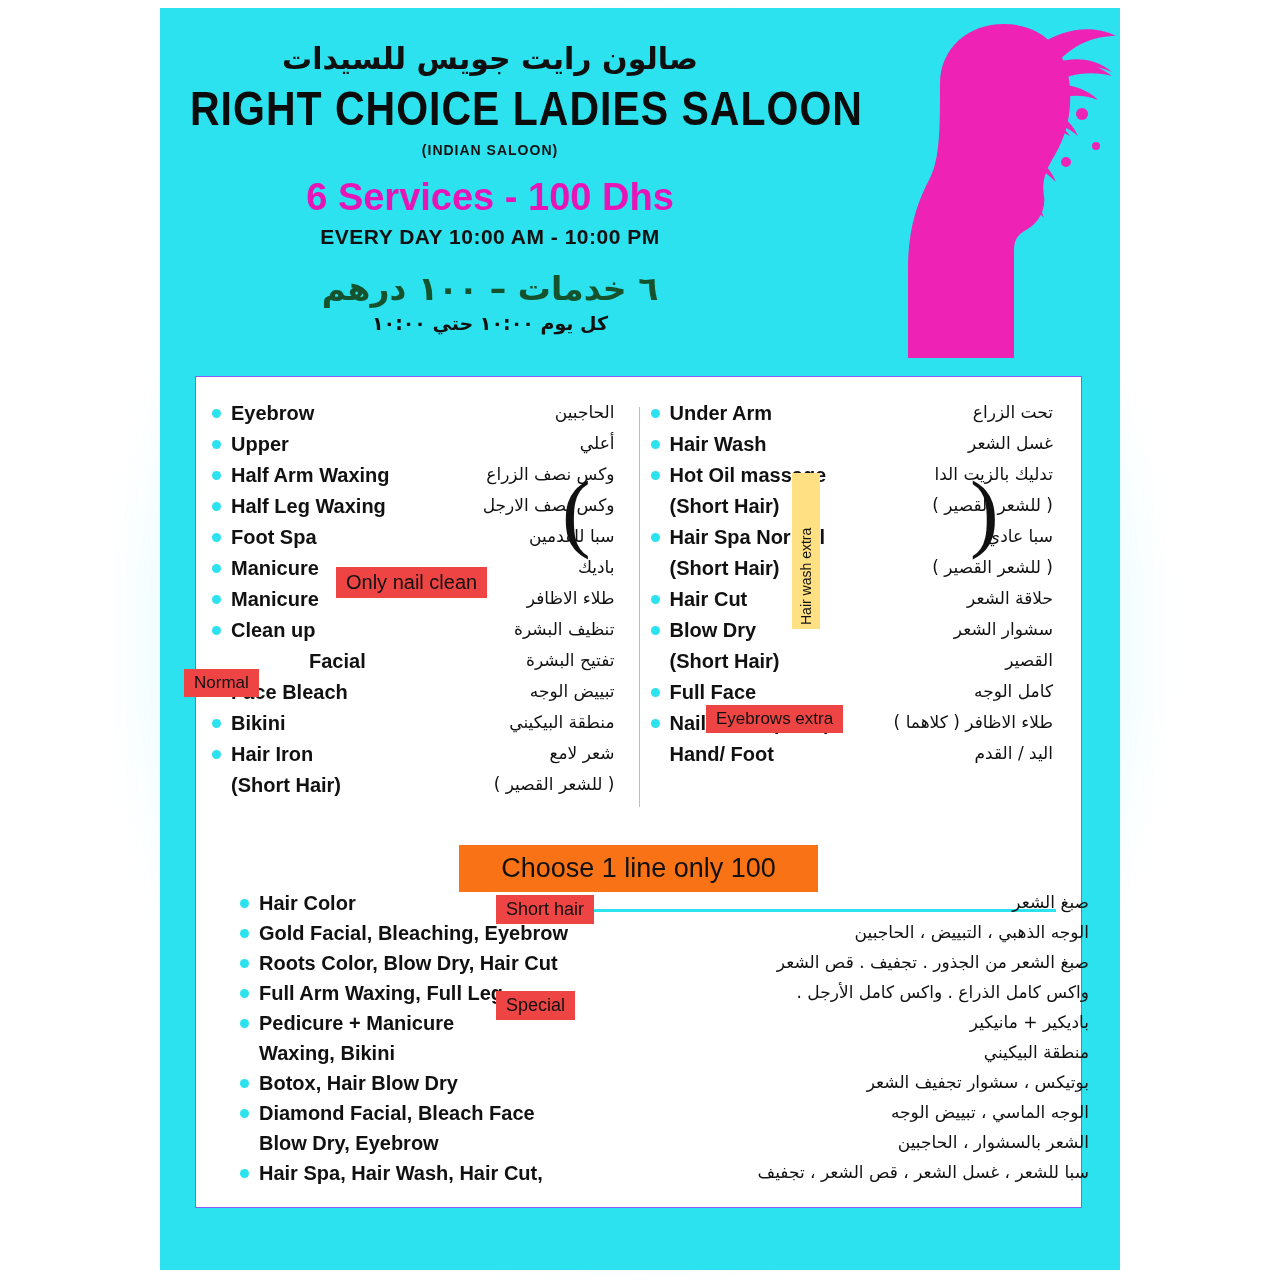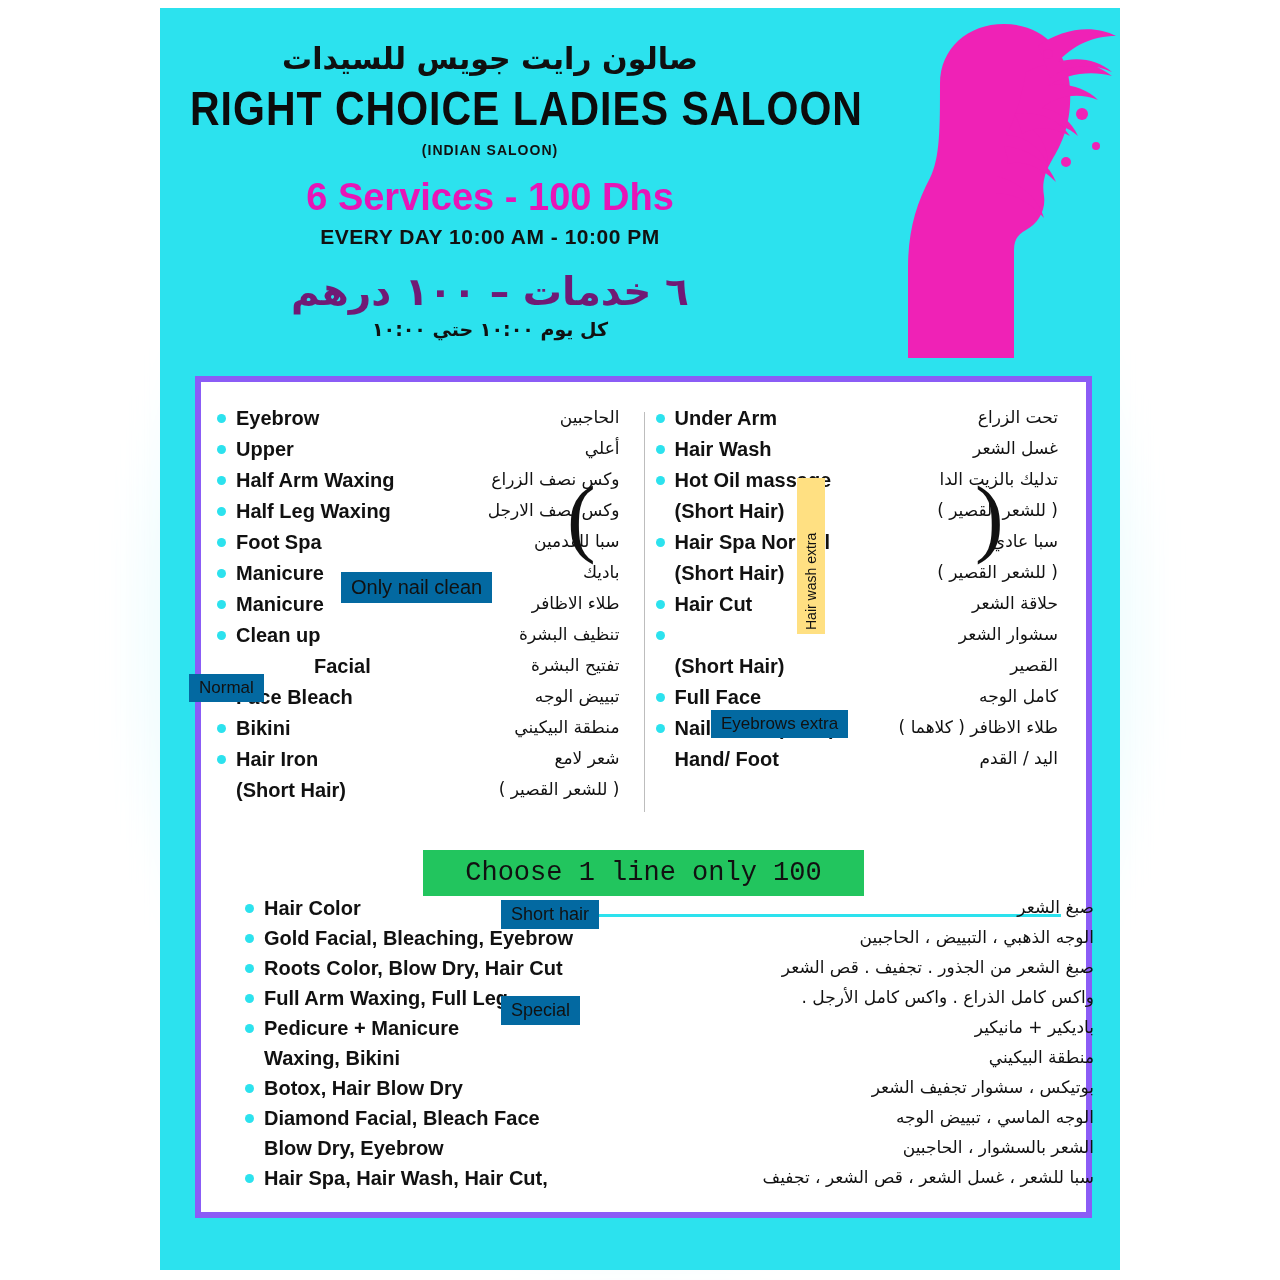--- a/index.html
+++ b/index.html
@@ -97,23 +97,23 @@
   .hours {
     font-size: 21px;
     font-weight: bold;
     color: #111;
     letter-spacing: 0.5px;
     margin-top: 6px;
   }
 
   .offer-ar {
     font-family: "DejaVu Sans", sans-serif;
-    font-size: 39px;
-    font-weight: bold;
-    color: #701a75;
+    font-size: 33px;
+    font-weight: bold;
+    color: #14532d;
     direction: rtl;
     margin-top: 20px;
   }
 
   .hours-ar {
     font-family: "DejaVu Sans", sans-serif;
     font-size: 19px;
     font-weight: bold;
     color: #111;
     direction: rtl;
@@ -130,21 +130,21 @@
   }
 
   
   .panel {
     position: absolute;
     left: 35px;
     top: 368px;
     width: 885px;
     height: 830px;
     background: #ffffff;
-    border: 6px solid #8b5cf6;
+    border: 1px solid #8b5cf6;
   }
 
   .cols {
     position: relative;
     display: flex;
     padding: 22px 4px 0 4px;
   }
 
   .col {
     width: 50%;
@@ -196,21 +196,21 @@
     direction: rtl;
     text-align: right;
     padding-right: 10px;
     line-height: 1.6;
     white-space: nowrap;
   }
 
   
   .hl {
     position: absolute;
-    background: #0369a1;
+    background: #ef4444;
     font-size: 20px;
     color: #111;
     padding: 4px 10px;
     white-space: nowrap;
     font-family: "Liberation Sans", sans-serif;
   }
 
   .vert-note {
     position: absolute;
     background: #ffe082;
@@ -234,25 +234,24 @@
   .band {
     position: absolute;
     left: 0;
     top: 468px;
     width: 100%;
     text-align: center;
   }
 
   .choose {
     display: inline-block;
-    background: #22c55e;
+    background: #f97316;
     font-size: 27px;
     color: #111;
     padding: 8px 42px;
-    font-family: Liberation Mono, monospace;
   }
 
   .combo-wrap {
     position: absolute;
     top: 512px;
     left: 4px;
     width: 100%;
     margin-left: 28px;
   }
 
@@ -447,20 +446,21 @@
             <span class="en">(Short Hair)</span>
             <span class="ar">( للشعر القصير )</span>
           </div>
           <div class="row">
             <span class="bullet"></span>
             <span class="en">Hair Cut</span>
             <span class="ar">حلاقة الشعر</span>
           </div>
           <div class="row">
             <span class="bullet"></span>
+            <span class="en">Blow Dry</span>
             <span class="ar">سشوار الشعر</span>
           </div>
           <div class="row">
             <span class="bullet hidden"></span>
             <span class="en">(Short Hair)</span>
             <span class="ar">القصير</span>
           </div>
           <div class="row">
             <span class="bullet"></span>
             <span class="en">Full Face</span>

